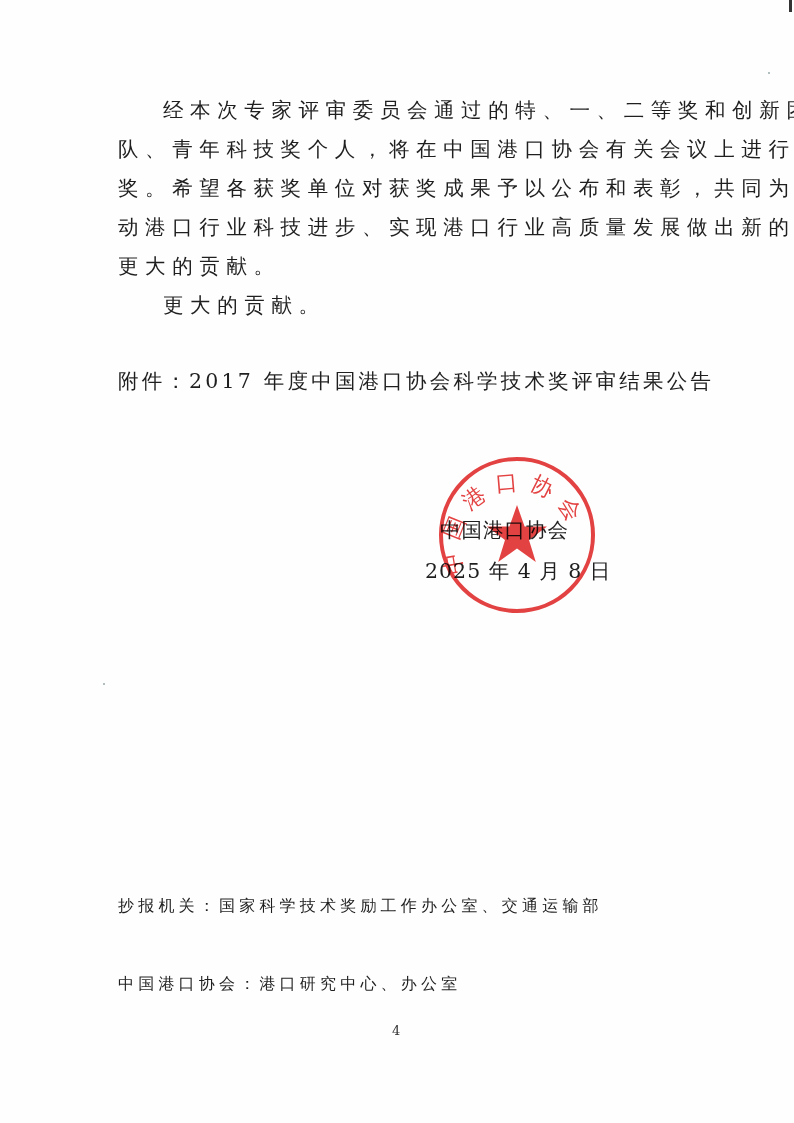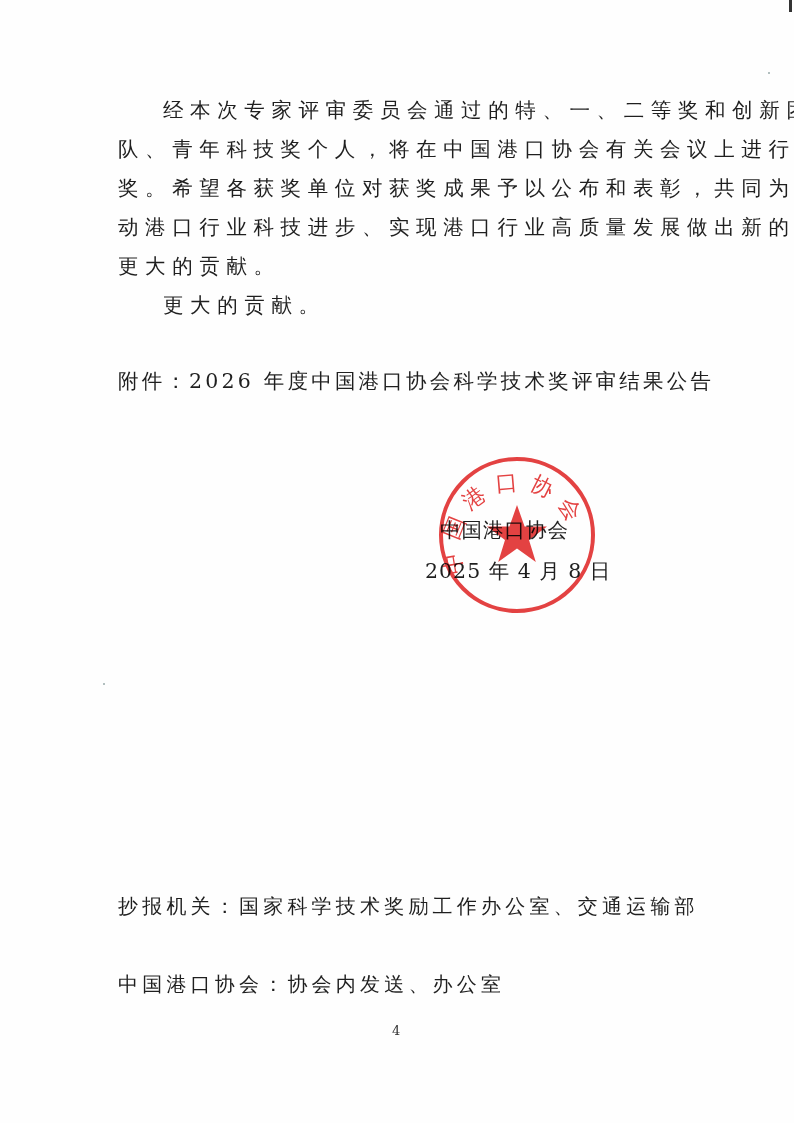--- a/index.html
+++ b/index.html
@@ -52,21 +52,21 @@
       left: 437px;
       top: 455px;
       width: 160px;
       height: 160px;
       z-index: 2;
       opacity: 0.85;
       mix-blend-mode: multiply;
     }
     .cc-line {
       position: absolute;
-      font-size: 20px;
+      font-size: 16px;
       letter-spacing: 4.2px;
       white-space: nowrap;
       line-height: 28px;
     }
     .page-number {
       position: absolute;
       left: 392px;
       top: 1023px;
       font-size: 13px;
       color: #333;
@@ -87,40 +87,40 @@
   <div class="edge-mark"></div>
 
   <div class="line indent" style="top:96px;">经本次专家评审委员会通过的特、一、二等奖和创新团</div>
   <div class="line" style="top:135px;">队、青年科技奖个人，将在中国港口协会有关会议上进行颁</div>
   <div class="line" style="top:174px;">奖。希望各获奖单位对获奖成果予以公布和表彰，共同为推</div>
   <div class="line" style="top:213px;">动港口行业科技进步、实现港口行业高质量发展做出新的、</div>
   <div class="line" style="top:252px;text-align:center;">更大的贡献。</div>
 
   <div class="line indent" style="top:291px;">更大的贡献。</div>
 
-  <div class="line attach" style="top:367px;">附件：2026 年度中国港口协会科学技术奖评审结果公告</div>
+  <div class="line attach" style="top:367px;">附件：2017 年度中国港口协会科学技术奖评审结果公告</div>
 
   <div class="sig" style="left:440px; top:516px; letter-spacing:1px;">中国港口协会</div>
   <div class="sig" style="left:425px; top:557px; letter-spacing:1px;">2025 年 4 月 8 日</div>
 
   <svg class="seal" viewBox="0 0 160 160">
     <defs>
       <path id="sealArc" d="M 30 122 A 58 58 0 1 1 130 122"></path>
     </defs>
     <circle cx="80" cy="80" r="76" fill="none" stroke="#e02020" stroke-width="4"></circle>
     <text font-size="22" fill="#e02020" font-family="DejaVu Sans, sans-serif" letter-spacing="10">
       <textPath href="#sealArc" startOffset="2%">中国港口协会</textPath>
     </text>
     <polygon points="80,50 87.6,71.5 110,71.5 92,85 98.8,107 80,93.5 61.2,107 68,85 50,71.5 72.4,71.5" fill="#e02020"></polygon>
   </svg>
 
   <div class="cc-line" style="left:118px; top:892px;">
     <span>抄报机关：</span><span>国家科学技术奖励工作办公室、交通运输部</span>
   </div>
   <div class="cc-line" style="left:118px; top:970px;">
-    <span>中国港口协会：</span><span>协会内发送、办公室</span>
+    <span>中国港口协会：</span><span>港口研究中心、办公室</span>
   </div>
 
   <div class="page-number">4</div>
 
   <div class="speck" style="left:103px; top:683px;"></div>
   <div class="speck" style="left:768px; top:72px;"></div>
 </div>
 
 </body></html>

